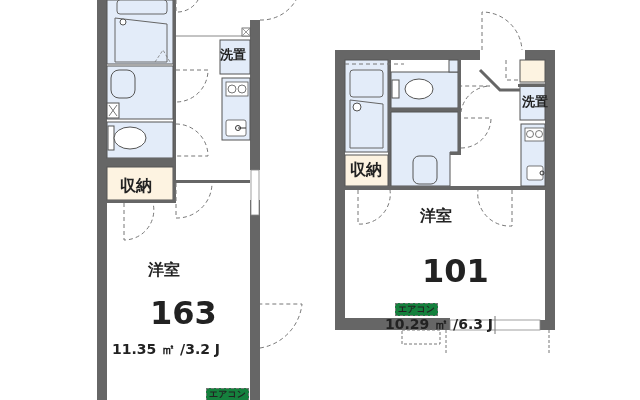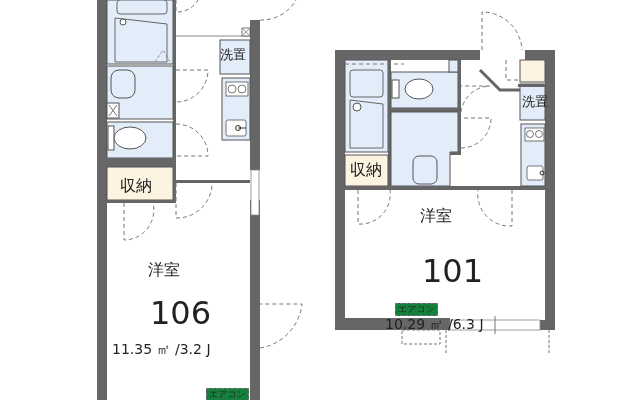--- a/index.html
+++ b/index.html
@@ -1,18 +1,18 @@
 <!DOCTYPE html>
 <html><head>
 <meta charset="utf-8">
 <style>
   html, body { margin:0; padding:0; background:#ffffff; }
   body { width:640px; height:400px; overflow:hidden; position:relative; font-family:"DejaVu Sans", sans-serif; }
   svg { position:absolute; left:0; top:0; }
-  .lbl { position:absolute; color:#222; white-space:nowrap; line-height:1; text-align:center; }
+  .lbl { position:absolute; color:#222; white-space:nowrap; line-height:1; text-align:center;font-weight:bold; }
   .room-type { font-size:16px; }
   .room-num { font-size:32px; font-family:"DejaVu Sans", sans-serif; }
   .room-area { font-size:14px; }
   .storage { font-size:16px; }
   .wash { font-size:13px; }
   .ac { font-size:9px; border:1px dashed #777; padding:1px 2px; background:#15803d; }
 </style>
 </head>
 <body>
 
@@ -136,21 +136,21 @@
 
     <g fill="none" stroke="#777" stroke-width="1" stroke-dasharray="3 2">
       <rect x="402" y="330" width="38" height="14"></rect>
       <line x1="446" y1="330" x2="446" y2="354"></line>
       <line x1="549" y1="330" x2="549" y2="354"></line>
     </g>
   </g>
 </svg>
 
 <div class="lbl room-type" style="left:148px;top:262px;">洋室</div>
-<div class="lbl room-num" style="left:150px;top:297px;">106</div>
+<div class="lbl room-num" style="left:150px;top:297px;">163</div>
 <div class="lbl room-area" style="left:112px;top:342px;">11.35 ㎡ /3.2 J</div>
 <div class="lbl storage" style="left:120px;top:178px;">収納</div>
 <div class="lbl wash" style="left:220px;top:48px;">洗置</div>
 <div class="lbl ac" style="left:206px;top:388px;">エアコン</div>
 
 <div class="lbl room-type" style="left:420px;top:208px;">洋室</div>
 <div class="lbl room-num" style="left:422px;top:243px;margin-top:12px;">101</div>
 <div class="lbl room-area" style="left:385px;top:285px;margin-top:32px;">10.29 ㎡ /6.3 J</div>
 <div class="lbl storage" style="left:350px;top:162px;">収納</div>
 <div class="lbl wash" style="left:522px;top:95px;">洗置</div>

